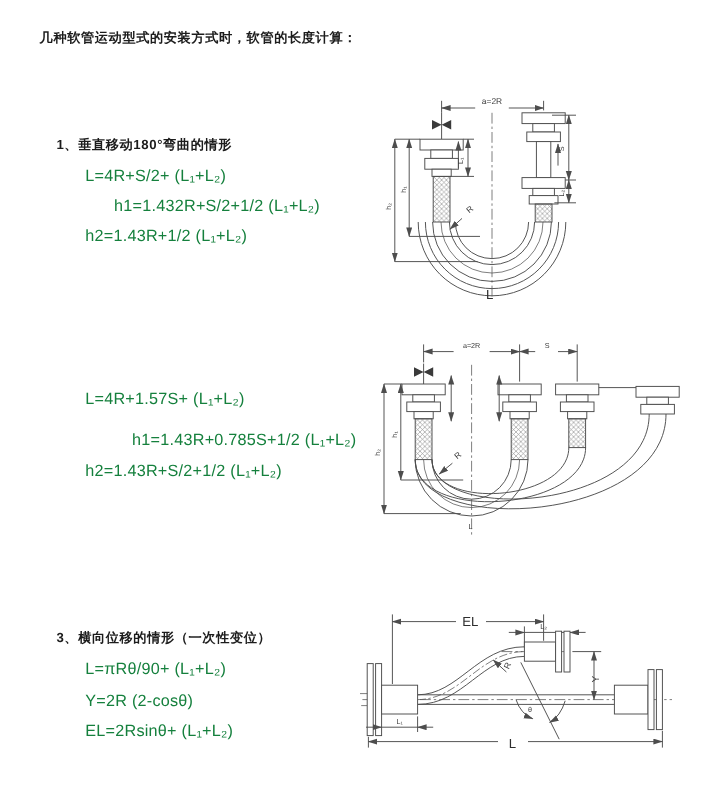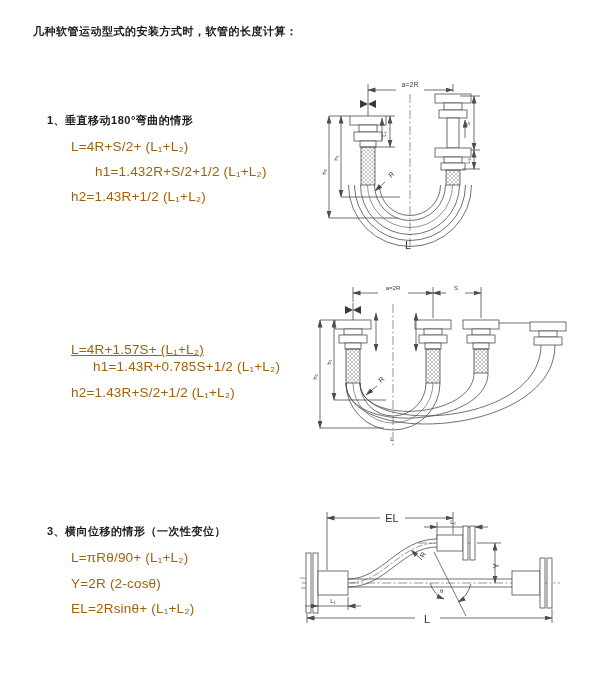--- a/index.html
+++ b/index.html
@@ -1,39 +1,39 @@
 <!DOCTYPE html>
 <html><head>
 <meta charset="utf-8">
 <style>
   html,body{margin:0;padding:0;background:#ffffff;}
   .page{position:relative;width:600px;height:675px;background:#ffffff;overflow:hidden;
         font-family:"Liberation Sans","DejaVu Sans",sans-serif;}
   .zh{position:absolute;font-weight:bold;color:#1c1c1c;font-size:11px;letter-spacing:0.5px;white-space:nowrap;}
-  .formula{position:absolute;font-weight:400;color:#a16207;font-size:13.5px;letter-spacing:0.2px;white-space:nowrap;}
+  .formula{position:absolute;font-weight:400;color:#15803d;font-size:13.5px;letter-spacing:0.2px;white-space:nowrap;}
   svg{position:absolute;}
   svg text{font-family:"Liberation Sans","DejaVu Sans",sans-serif;fill:#3a3a3a;}
   .dt{font-size:7px;}
   .dts{font-size:6px;}
   .dtl{font-size:11px;fill:#2e2e2e;}
 </style>
 </head>
 <body>
 
 <div class="page">
 
   <div class="zh" style="left:33px;top:24px;">几种软管运动型式的安装方式时，软管的长度计算：</div>
 
   <div class="zh" style="left:47px;top:113px;">1、垂直移动180°弯曲的情形</div>
   <div class="formula" style="left:71px;top:139px;">L=4R+S/2+ (L₁+L₂)</div>
   <div class="formula" style="left:71px;top:164px;padding-left:24px;">h1=1.432R+S/2+1/2 (L₁+L₂)</div>
   <div class="formula" style="left:71px;top:189px;">h2=1.43R+1/2 (L₁+L₂)</div>
 
-  <div class="formula" style="left:71px;top:342px;text-decoration:underline;">L=4R+1.57S+ (L₁+L₂)</div>
-  <div class="formula" style="left:71px;top:359px;padding-left:22px;">h1=1.43R+0.785S+1/2 (L₁+L₂)</div>
+  <div class="formula" style="left:71px;top:325px;">L=4R+1.57S+ (L₁+L₂)</div>
+  <div class="formula" style="left:88px;top:359px;padding-left:22px;">h1=1.43R+0.785S+1/2 (L₁+L₂)</div>
   <div class="formula" style="left:71px;top:385px;">h2=1.43R+S/2+1/2 (L₁+L₂)</div>
 
   <div class="zh" style="left:47px;top:524px;">3、横向位移的情形（一次性变位）</div>
   <div class="formula" style="left:71px;top:550px;">L=πRθ/90+ (L₁+L₂)</div>
   <div class="formula" style="left:71px;top:576px;">Y=2R (2-cosθ)</div>
   <div class="formula" style="left:71px;top:601px;">EL=2Rsinθ+ (L₁+L₂)</div>
 
   <svg style="left:312px;top:70px;" width="278" height="192" viewBox="0 0 278 192">
     <defs>
       <marker id="ah" markerUnits="userSpaceOnUse" markerWidth="8" markerHeight="6" refX="7.5" refY="2.5" orient="auto-start-reverse">

